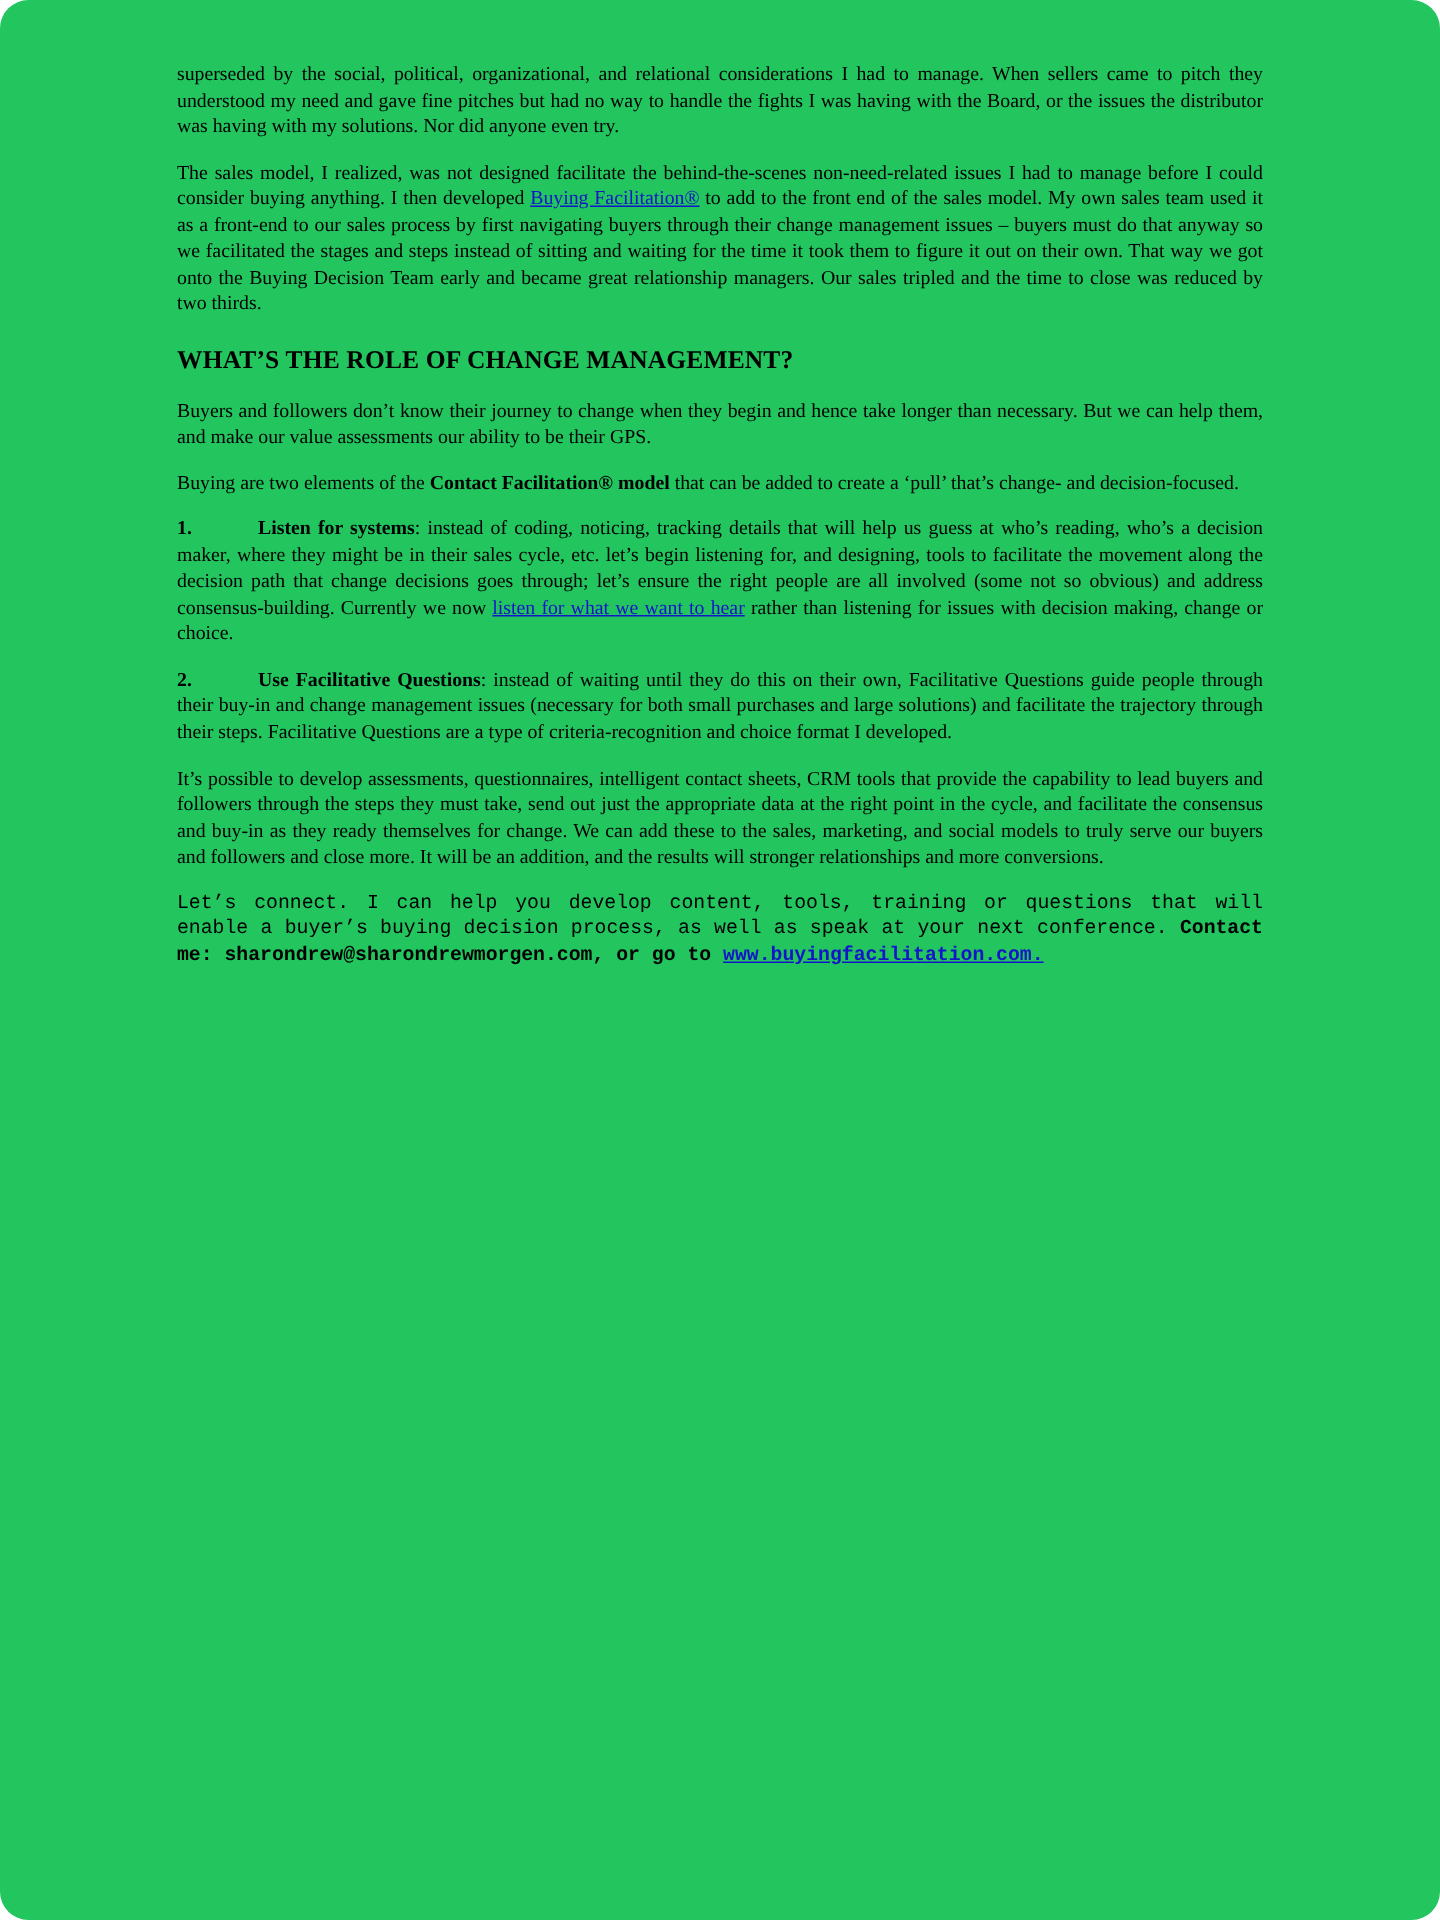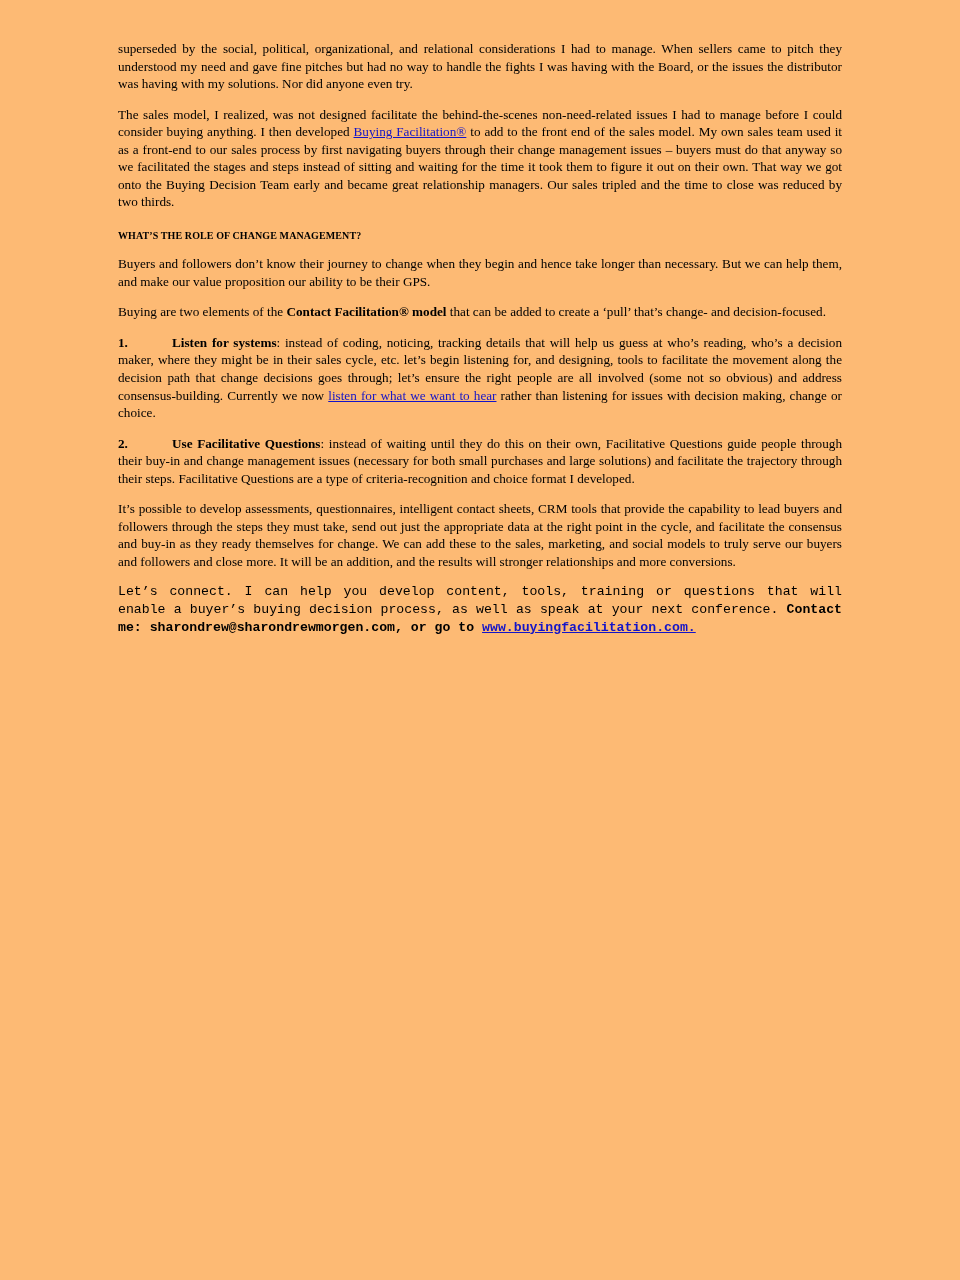--- a/index.html
+++ b/index.html
@@ -10,41 +10,42 @@
   body {
     width: 960px;
     height: 1280px;
     font-family: "Liberation Serif", "DejaVu Serif", serif;
     color: #000000;
   }
   .page {
     position: relative;
     width: 960px;
     height: 1280px;
-    background: #fdba74;
+    background: #22c55e;
     box-sizing: border-box;
     padding: 40px 118px 0 118px;
+    border-radius: 19px;
   }
   .doc-body {
     width: 724px;
     font-size: 13.2px;
     line-height: 1.33;
     text-align: left;
   }
   p.para {
     margin: 0 0 13px 0;
     text-align: justify;
   }
   p.para:last-child {
     margin-bottom: 0;
     font-family: Liberation Mono, monospace;
   }
   h2.section-heading {
     margin: 18px 0 13px 0;
-    font-size: 10px;
+    font-size: 17px;
     font-weight: bold;
     letter-spacing: 0.1px;
   }
   p.numbered {
     margin: 0 0 13px 0;
     text-align: justify;
     text-indent: 0;
   }
   .num-indent {
     display: inline-block;
@@ -74,21 +75,21 @@
     </p>
 
     <p class="para">
       <span>The sales model, I realized, was not designed facilitate the behind-the-scenes non-need-related issues I had to manage before I could consider buying anything. I then developed </span><a class="doclink" href="#">Buying Facilitation®</a><span> to add to the front end of the sales model. My own sales team used it as a front-end to our sales process by first navigating buyers through their change management issues – buyers must do that anyway so we facilitated the stages and steps instead of sitting and waiting for the time it took them to figure it out on their own. That way we got onto the Buying Decision Team early and became great relationship managers. Our sales tripled and the time to close was reduced by two thirds.</span>
     </p>
 
 
     <h2 class="section-heading">WHAT’S THE ROLE OF CHANGE MANAGEMENT?</h2>
 
     <p class="para">
-      <span>Buyers and followers don’t know their journey to change when they begin and hence take longer than necessary. But we can help them, and make our value proposition our ability to be their GPS.</span>
+      <span>Buyers and followers don’t know their journey to change when they begin and hence take longer than necessary. But we can help them, and make our value assessments our ability to be their GPS.</span>
     </p>
 
     <p class="para">
       <span>Buying are two elements of the </span><span class="bold">Contact Facilitation® model</span><span> that can be added to create a ‘pull’ that’s change- and decision-focused.</span>
     </p>
 
     <p class="numbered">
       <span class="num-indent">1.</span><span class="bold">Listen for systems</span><span>: instead of coding, noticing, tracking details that will help us guess at who’s reading, who’s a decision maker, where they might be in their sales cycle, etc. let’s begin listening for, and designing, tools to facilitate the movement along the decision path that change decisions goes through; let’s ensure the right people are all involved (some not so obvious) and address consensus-building. Currently we now </span><a class="doclink" href="#">listen for what we want to hear</a><span>  rather than listening for issues with decision making, change or choice.</span>
     </p>
 

